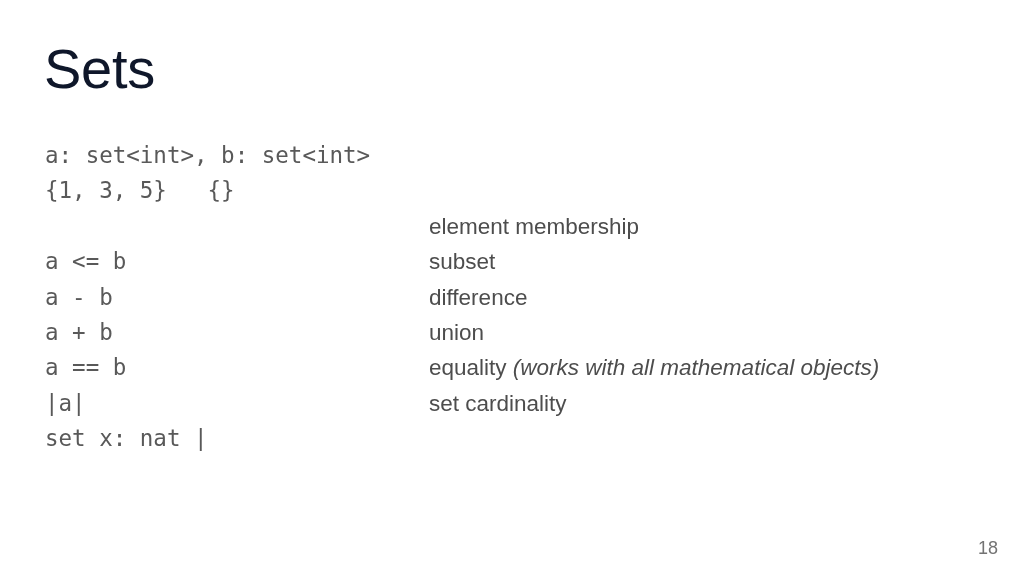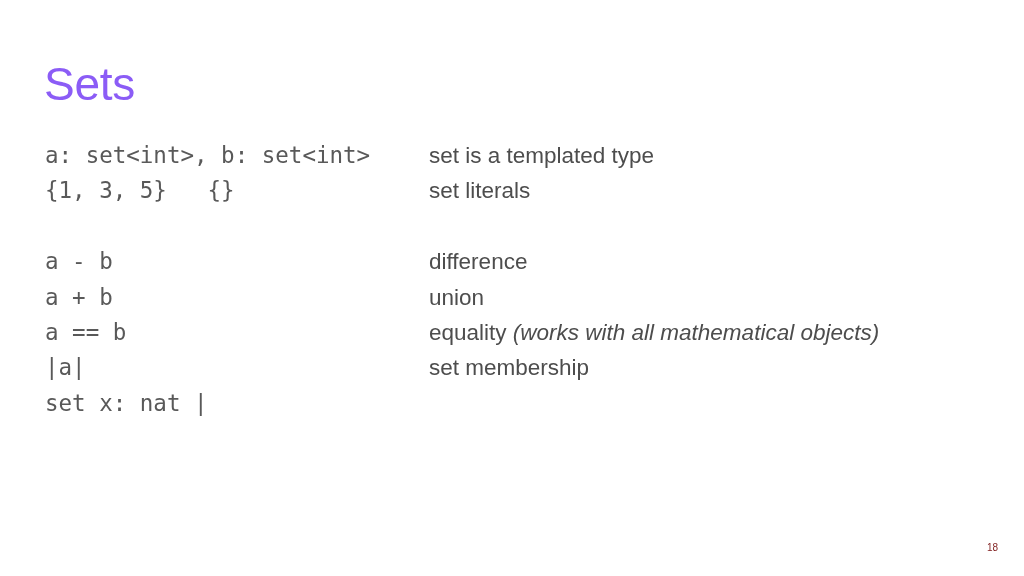--- a/index.html
+++ b/index.html
@@ -15,26 +15,26 @@
     position: relative;
   }
   .slide {
     position: absolute;
     inset: 0;
     background: #ffffff;
   }
   .slide-title {
     position: absolute;
     left: 44px;
-    top: 61px;
+    top: 46px;
     font-family: "Liberation Sans", sans-serif;
-    font-size: 46px;
+    font-size: 56px;
     line-height: 46px;
     font-weight: 400;
-    color: #8b5cf6;
+    color: #0f172a;
     letter-spacing: -0.3px;
     white-space: pre;
   }
   .content {
     position: absolute;
     left: 0;
     top: 140px;
     width: 891px;
   }
   .row {
@@ -63,68 +63,71 @@
     white-space: pre;
   }
   .desc-cell .note {
     font-style: italic;
   }
   .page-number {
     position: absolute;
     right: 26px;
     bottom: 20px;
     font-family: "Liberation Sans", sans-serif;
-    font-size: 10px;
+    font-size: 18px;
     line-height: 16px;
-    color: #7f1d1d;
+    color: #737373;
     white-space: pre;
   }
 </style>
 </head>
 <body>
 
 <div class="slide">
 
   <div class="slide-title">Sets</div>
 
   <div class="content">
 
     <div class="row">
       <div class="code-cell">a: set&lt;int&gt;, b: set&lt;int&gt;</div>
-      <div class="desc-cell"><span>set is a templated type</span><span class="note"></span></div>
     </div>
 
     <div class="row">
       <div class="code-cell">{1, 3, 5}   {}</div>
-      <div class="desc-cell"><span>set literals</span><span class="note"></span></div>
     </div>
 
     <div class="row">
+      <div class="desc-cell"><span>element membership</span><span class="note"></span></div>
     </div>
 
+    <div class="row">
+      <div class="code-cell">a &lt;= b</div>
+      <div class="desc-cell"><span>subset</span><span class="note"></span></div>
+    </div>
 
     <div class="row">
       <div class="code-cell">a - b</div>
       <div class="desc-cell"><span>difference</span><span class="note"></span></div>
     </div>
 
     <div class="row">
       <div class="code-cell">a + b</div>
       <div class="desc-cell"><span>union</span><span class="note"></span></div>
     </div>
 
 
     <div class="row">
       <div class="code-cell">a == b</div>
       <div class="desc-cell"><span>equality </span><span class="note">(works with all mathematical objects)</span></div>
     </div>
 
     <div class="row">
       <div class="code-cell">|a|</div>
-      <div class="desc-cell"><span>set membership</span><span class="note"></span></div>
+      <div class="desc-cell"><span>set cardinality</span><span class="note"></span></div>
     </div>
 
     <div class="row">
       <div class="code-cell">set x: nat |</div>
     </div>
 
 
   </div>
 
   <div class="page-number">18</div>

